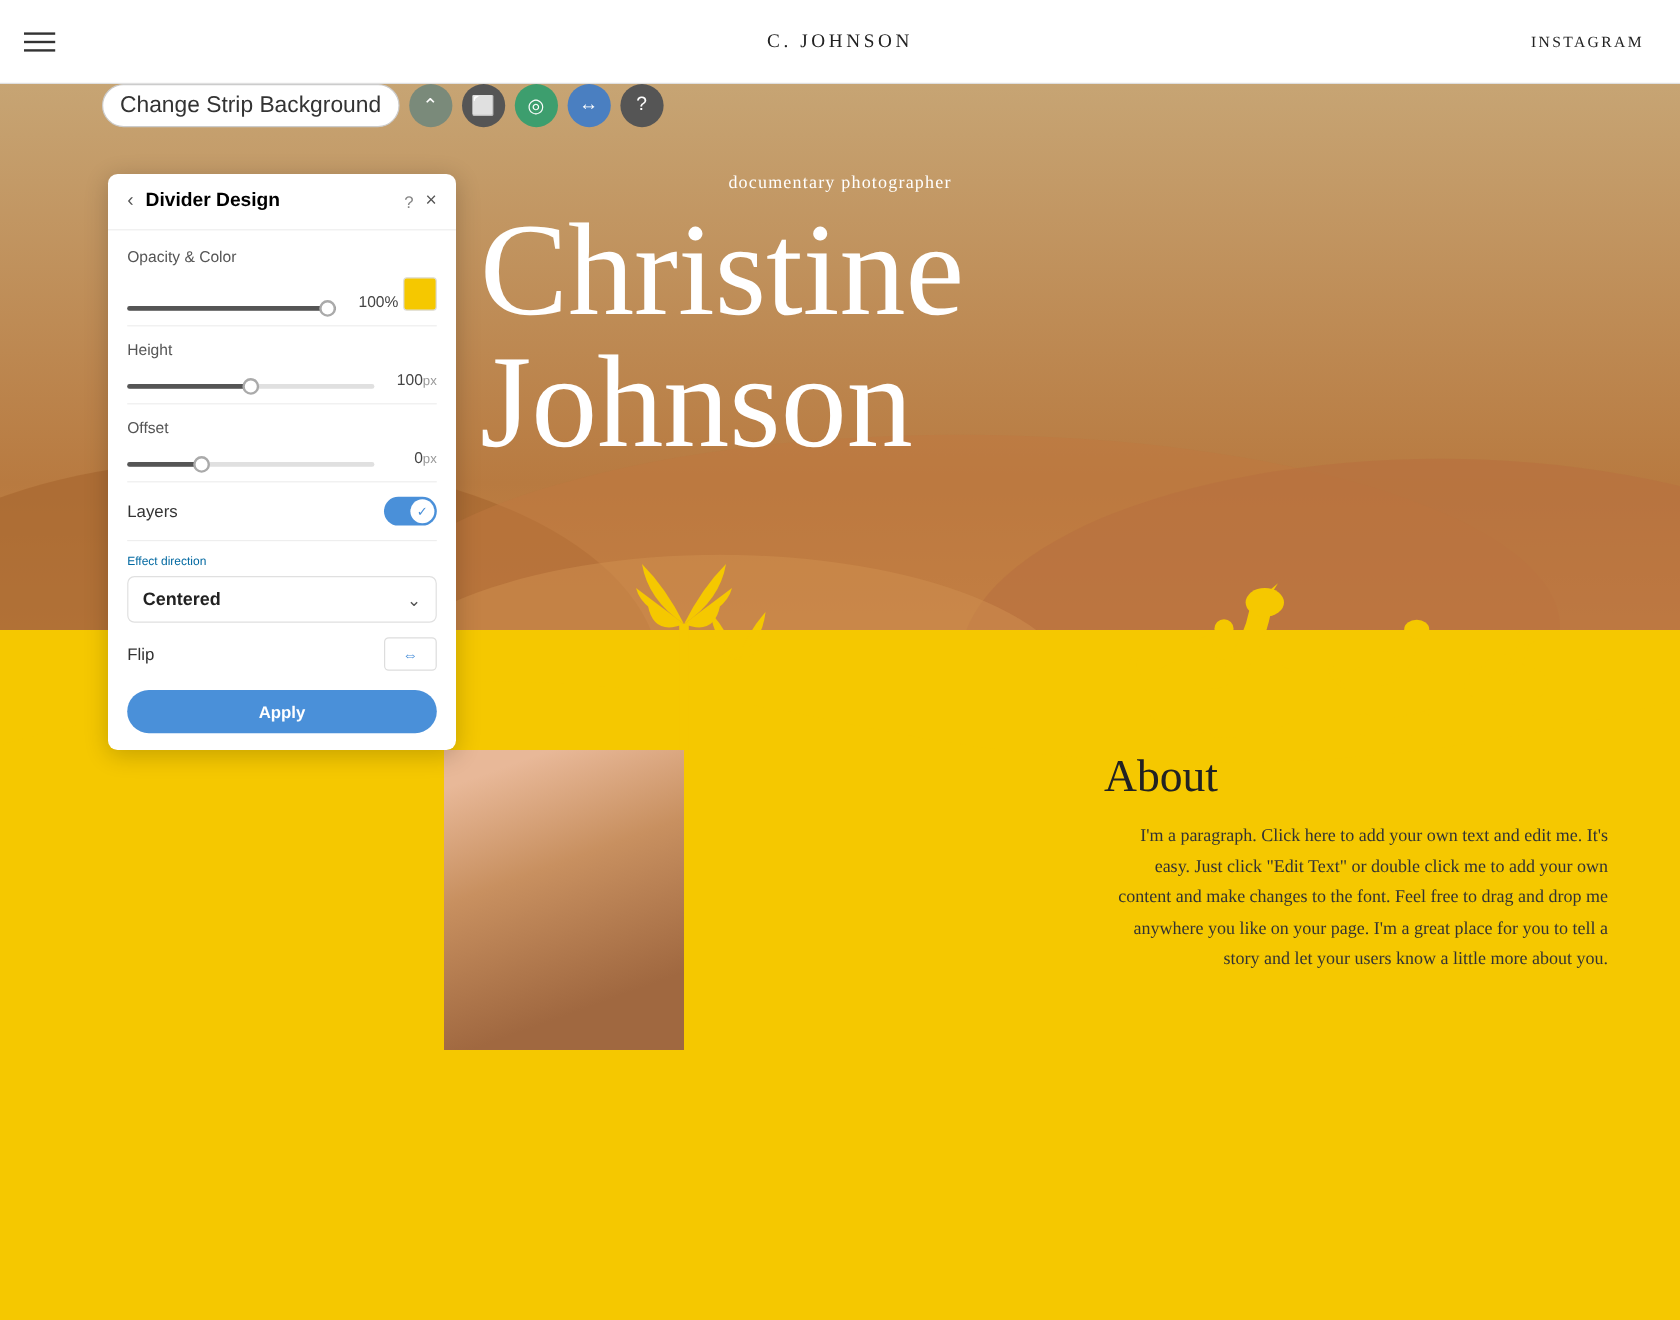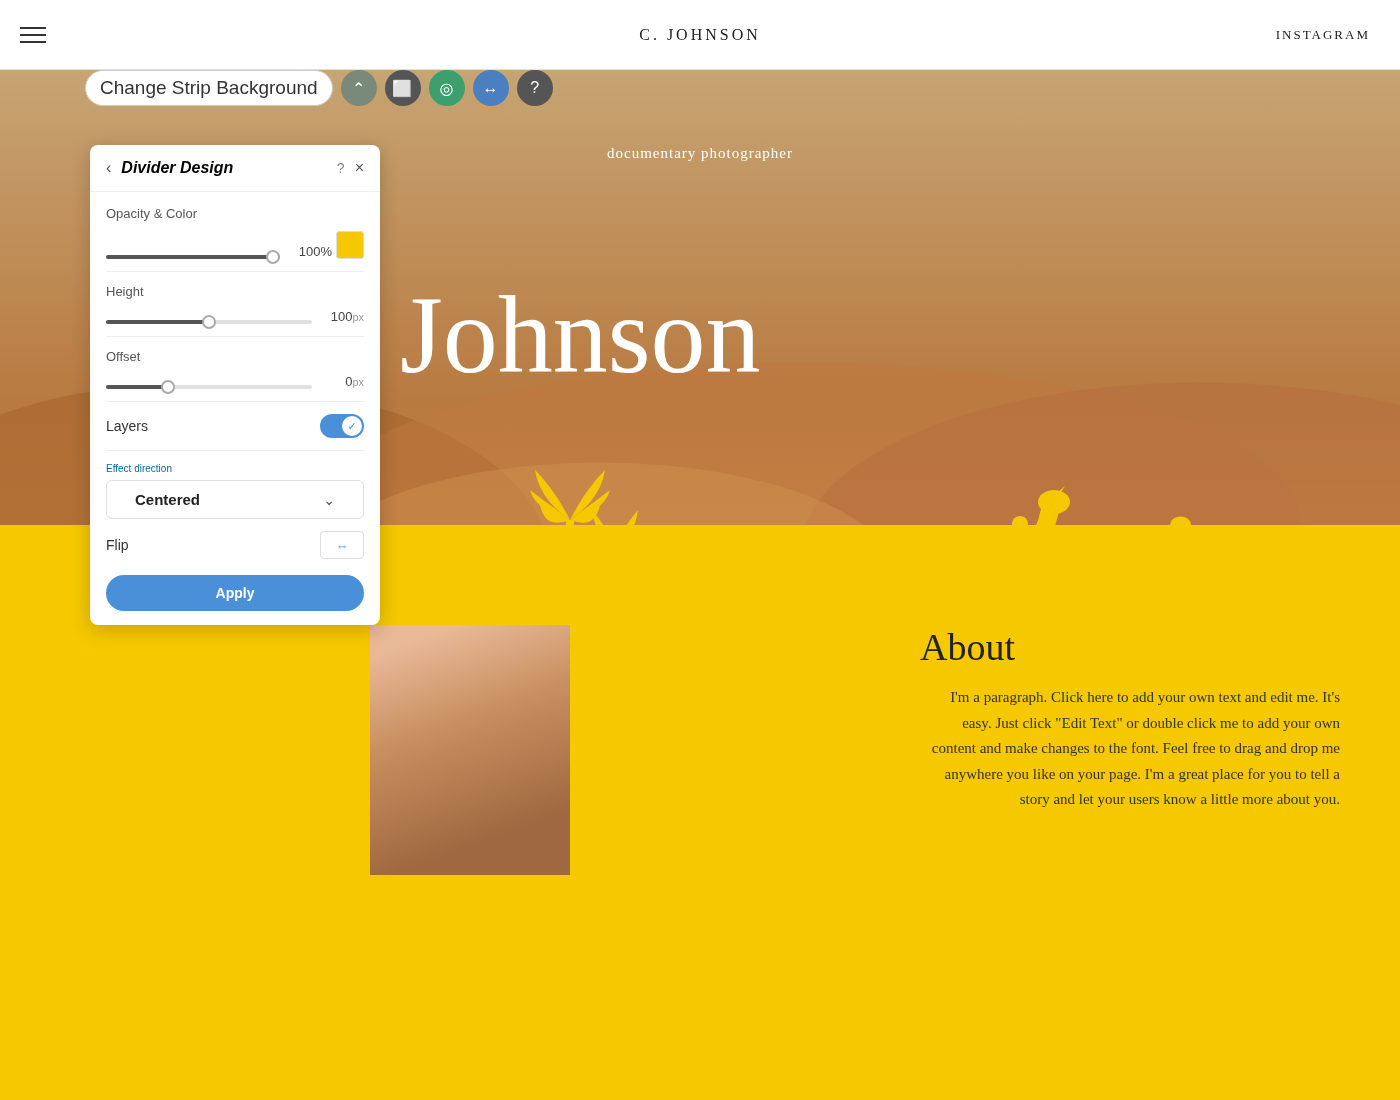--- a/index.html
+++ b/index.html
@@ -100,21 +100,21 @@
       position: absolute; top: 145px; left: 90px; width: 290px;
       background: #fff; border-radius: 8px;
       box-shadow: 0 4px 20px rgba(0,0,0,0.2);
       z-index: 200; font-family: -apple-system, sans-serif;
     }
     .panel-header {
       display: flex; align-items: center; padding: 14px 16px;
       border-bottom: 1px solid #eee; gap: 10px;
     }
     .panel-back { cursor: pointer; font-size: 16px; color: #555; }
-    .panel-title { font-weight: 700; font-size: 16px; flex: 1; font-style: italic; }
+    .panel-title { font-weight: 700; font-size: 16px; flex: 1; }
     .panel-help { cursor: pointer; font-size: 14px; color: #888; }
     .panel-close { cursor: pointer; font-size: 16px; color: #555; }
 
     .panel-body { padding: 14px 16px; }
     .panel-section-label {
       font-size: 13px; color: #555; margin-bottom: 10px; font-weight: 500;
     }
     .slider-row {
       display: flex; align-items: flex-end; gap: 4px; margin-bottom: 6px;
     }
@@ -147,21 +147,21 @@
     .toggle-knob {
       position: absolute; right: 2px; top: 2px; width: 20px; height: 20px;
       background: #fff; border-radius: 50%;
       display: flex; align-items: center; justify-content: center;
       font-size: 11px; color: #4a90d9;
     }
 
     .effect-direction-label { font-size: 10px; color: #0369a1; margin-bottom: 6px; }
     .effect-direction-select {
       display: flex; align-items: center; justify-content: space-between;
-      padding: 10px 28px; border: 1px solid #e0e0e0; border-radius: 6px;
+      padding: 10px 12px; border: 1px solid #e0e0e0; border-radius: 6px;
       cursor: pointer; margin-bottom: 12px;
     }
     .effect-direction-value { font-size: 15px; font-weight: 600; color: #222; }
     .chevron-down { font-size: 14px; color: #555; }
 
     .flip-row {
       display: flex; align-items: center; justify-content: space-between;
       margin-bottom: 16px;
     }
     .flip-label { font-size: 14px; color: #333; }
@@ -275,20 +275,21 @@
       <path d="M100,75 Q115,55 120,30" stroke="#f5c800" stroke-width="18" fill="none" stroke-linecap="round"></path>
       <ellipse cx="124" cy="22" rx="16" ry="12" fill="#f5c800"></ellipse>
       <rect x="50" y="130" width="10" height="25" fill="#f5c800" rx="4"></rect>
       <rect x="70" y="130" width="10" height="23" fill="#f5c800" rx="4"></rect>
       <rect x="110" y="130" width="10" height="25" fill="#f5c800" rx="4"></rect>
       <rect x="130" y="130" width="10" height="23" fill="#f5c800" rx="4"></rect>
     </g>
   </svg>
 
   <span class="hero-subtitle">documentary photographer</span>
+  <div class="hero-name-1">Christine</div>
   <div class="hero-name-2">Johnson</div>
 
   <div class="photo-container">
     <div class="photo-person"></div>
   </div>
 
   <div class="about-section">
     <div class="about-title">About</div>
     <div class="about-text">I'm a paragraph. Click here to add your own text and edit me. It's easy. Just click "Edit Text" or double click me to add your own content and make changes to the font. Feel free to drag and drop me anywhere you like on your page. I'm a great place for you to tell a story and let your users know a little more about you.</div>
   </div>

